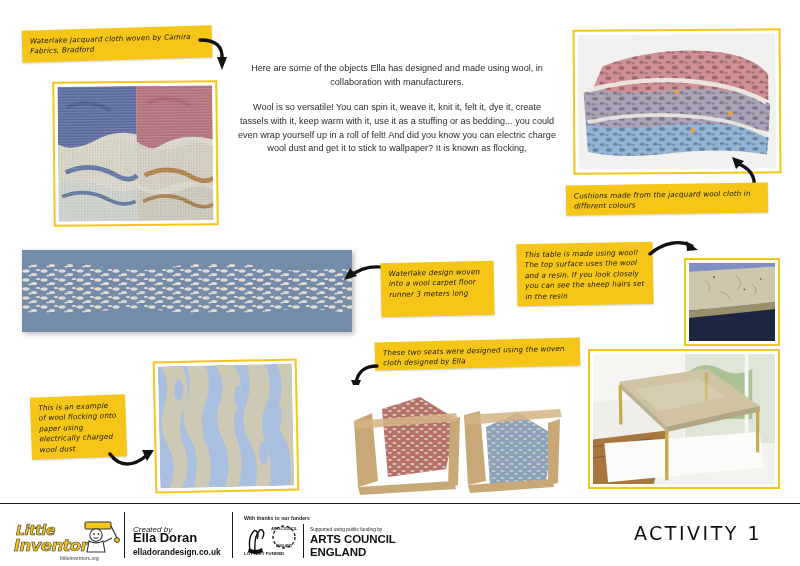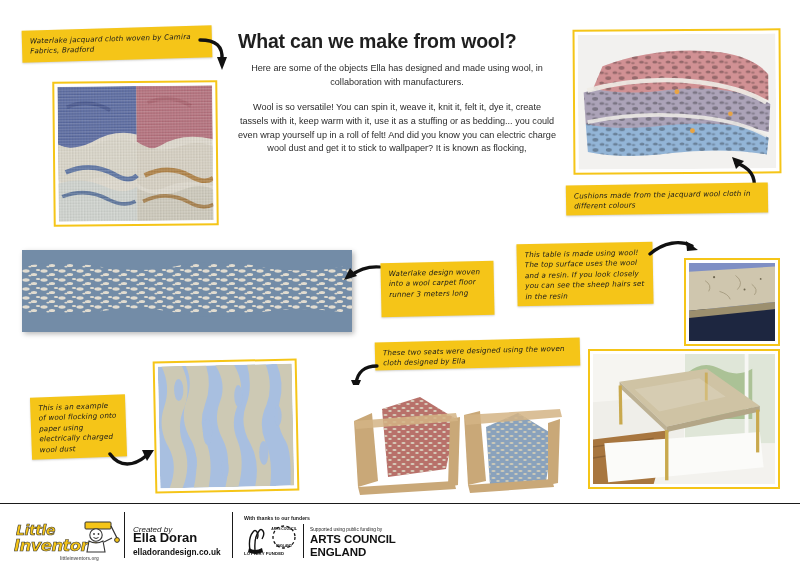--- a/index.html
+++ b/index.html
@@ -134,21 +134,20 @@
         <path d="M4,118 Q30,108 54,122 Q70,130 82,124" stroke="#3f5c8e" stroke-width="4" fill="none" opacity=".8"></path>
         <path d="M92,96 Q118,84 142,98 Q156,106 165,100" stroke="#a8732f" stroke-width="5" fill="none" opacity=".85"></path>
         <path d="M90,124 Q116,112 140,126 Q154,134 165,128" stroke="#9b6c2e" stroke-width="4" fill="none" opacity=".8"></path>
         <path d="M96,18 Q120,8 142,22" stroke="#a45b66" stroke-width="4" fill="none" opacity=".7"></path>
         <path d="M10,22 Q34,12 56,26" stroke="#3f4f86" stroke-width="4" fill="none" opacity=".7"></path>
         <rect width="165" height="145" fill="url(#weave)"></rect>
       </svg>
     </div>
   </div>
 
-  <div class="headline">What can we make from wool?</div>
   <div class="intro">Here are some of the objects Ella has designed and made using wool, in collaboration with manufacturers.</div>
   <div class="body1">Wool is so versatile! You can spin it, weave it, knit it, felt it, dye it, create tassels with it, keep warm with it, use it as a stuffing or as bedding... you could even wrap yourself up in a roll of felt! And did you know you can electric charge wool dust and get it to stick to wallpaper? It is known as flocking,</div>
 
   <div class="photo framed" style="left:573px;top:29px;width:208px;height:145px;transform:rotate(-0.4deg);">
     <div class="inner">
       <svg width="100%" height="100%" viewBox="0 0 208 145" preserveAspectRatio="none">
         <defs>
           <pattern id="leo" width="14" height="11" patternUnits="userSpaceOnUse">
             <ellipse cx="4" cy="3" rx="3.1" ry="1.9" fill="#000" opacity=".30"></ellipse>
             <ellipse cx="11" cy="8" rx="2.6" ry="1.6" fill="#000" opacity=".30"></ellipse>
@@ -395,15 +394,16 @@
       </svg>
       <div class="lottery-label">LOTTERY FUNDED</div>
     </div>
 
     <div class="divider-v" style="left:303px;top:20px;height:34px;"></div>
 
     <div class="ace-pre">Supported using public funding by</div>
     <div class="ace1">ARTS COUNCIL</div>
     <div class="ace2">ENGLAND</div>
 
+    <div class="activity">ACTIVITY 1</div>
   </div>
 
 </div>
 
 </body></html>

